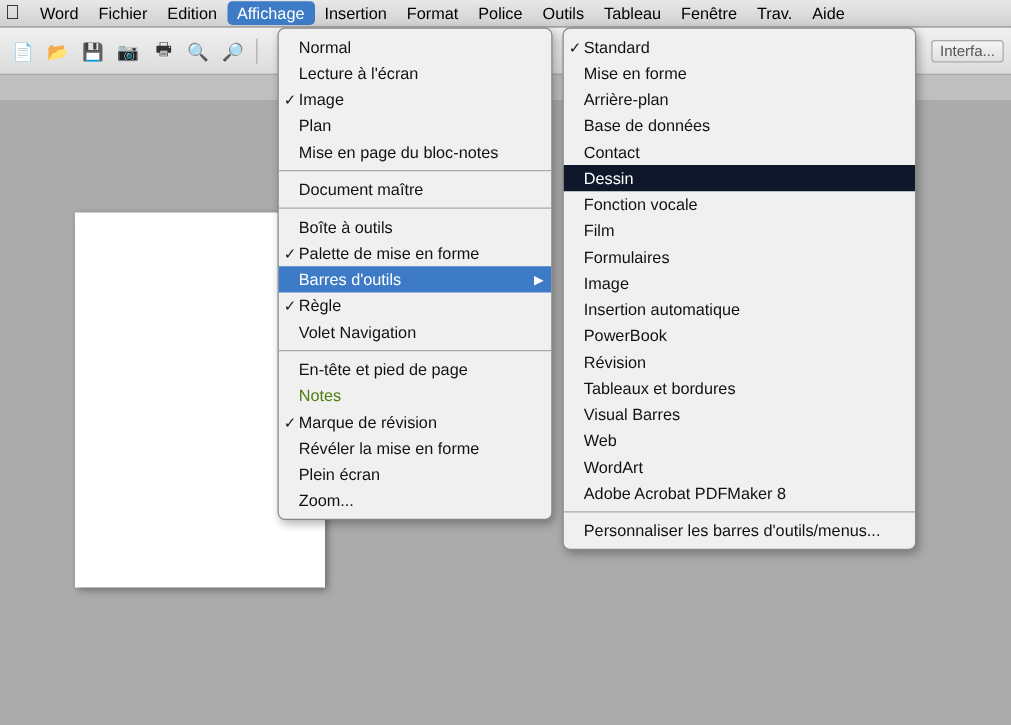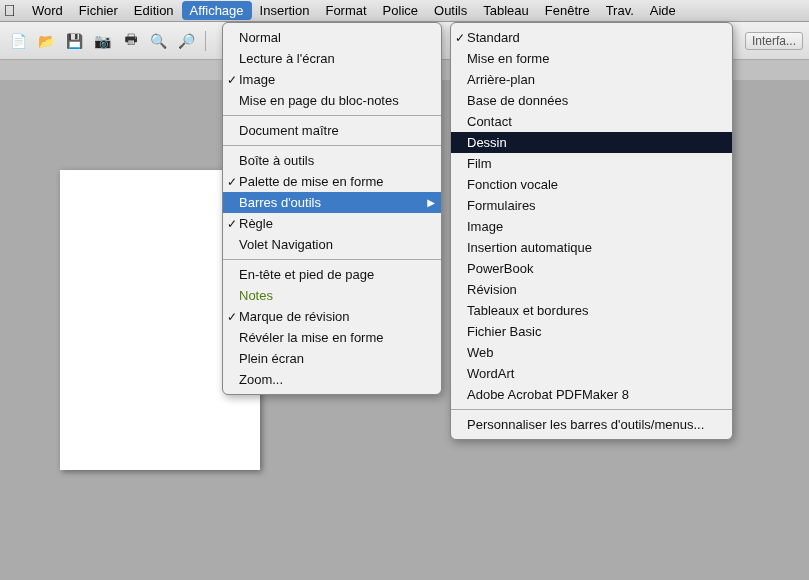--- a/index.html
+++ b/index.html
@@ -229,20 +229,24 @@
   <div class="menu-row">
     <span class="check"></span>
     <span>Lecture à l'écran</span>
   </div>
   <div class="menu-row">
     <span class="check">✓</span>
     <span>Image</span>
   </div>
   <div class="menu-row">
     <span class="check"></span>
+    <span>Plan</span>
+  </div>
+  <div class="menu-row">
+    <span class="check"></span>
     <span>Mise en page du bloc-notes</span>
   </div>
   <div class="menu-separator"></div>
   <div class="menu-row">
     <span class="check"></span>
     <span>Document maître</span>
   </div>
   <div class="menu-separator"></div>
   <div class="menu-row">
     <span class="check"></span>
@@ -311,28 +315,28 @@
   <div class="menu-row">
     <span class="check"></span>
     <span>Contact</span>
   </div>
   <div class="menu-row highlighted">
     <span class="check"></span>
     <span>Dessin</span>
   </div>
   <div class="menu-row">
     <span class="check"></span>
+    <span>Fonction vocale</span>
+  </div>
+  <div class="menu-row">
+    <span class="check"></span>
     <span>Film</span>
   </div>
   <div class="menu-row">
     <span class="check"></span>
-    <span>Fonction vocale</span>
-  </div>
-  <div class="menu-row">
-    <span class="check"></span>
     <span>Formulaires</span>
   </div>
   <div class="menu-row">
     <span class="check"></span>
     <span>Image</span>
   </div>
   <div class="menu-row">
     <span class="check"></span>
     <span>Insertion automatique</span>
   </div>
@@ -343,21 +347,21 @@
   <div class="menu-row">
     <span class="check"></span>
     <span>Révision</span>
   </div>
   <div class="menu-row">
     <span class="check"></span>
     <span>Tableaux et bordures</span>
   </div>
   <div class="menu-row">
     <span class="check"></span>
-    <span>Fichier Basic</span>
+    <span>Visual Barres</span>
   </div>
   <div class="menu-row">
     <span class="check"></span>
     <span>Web</span>
   </div>
   <div class="menu-row">
     <span class="check"></span>
     <span>WordArt</span>
   </div>
   <div class="menu-row">

